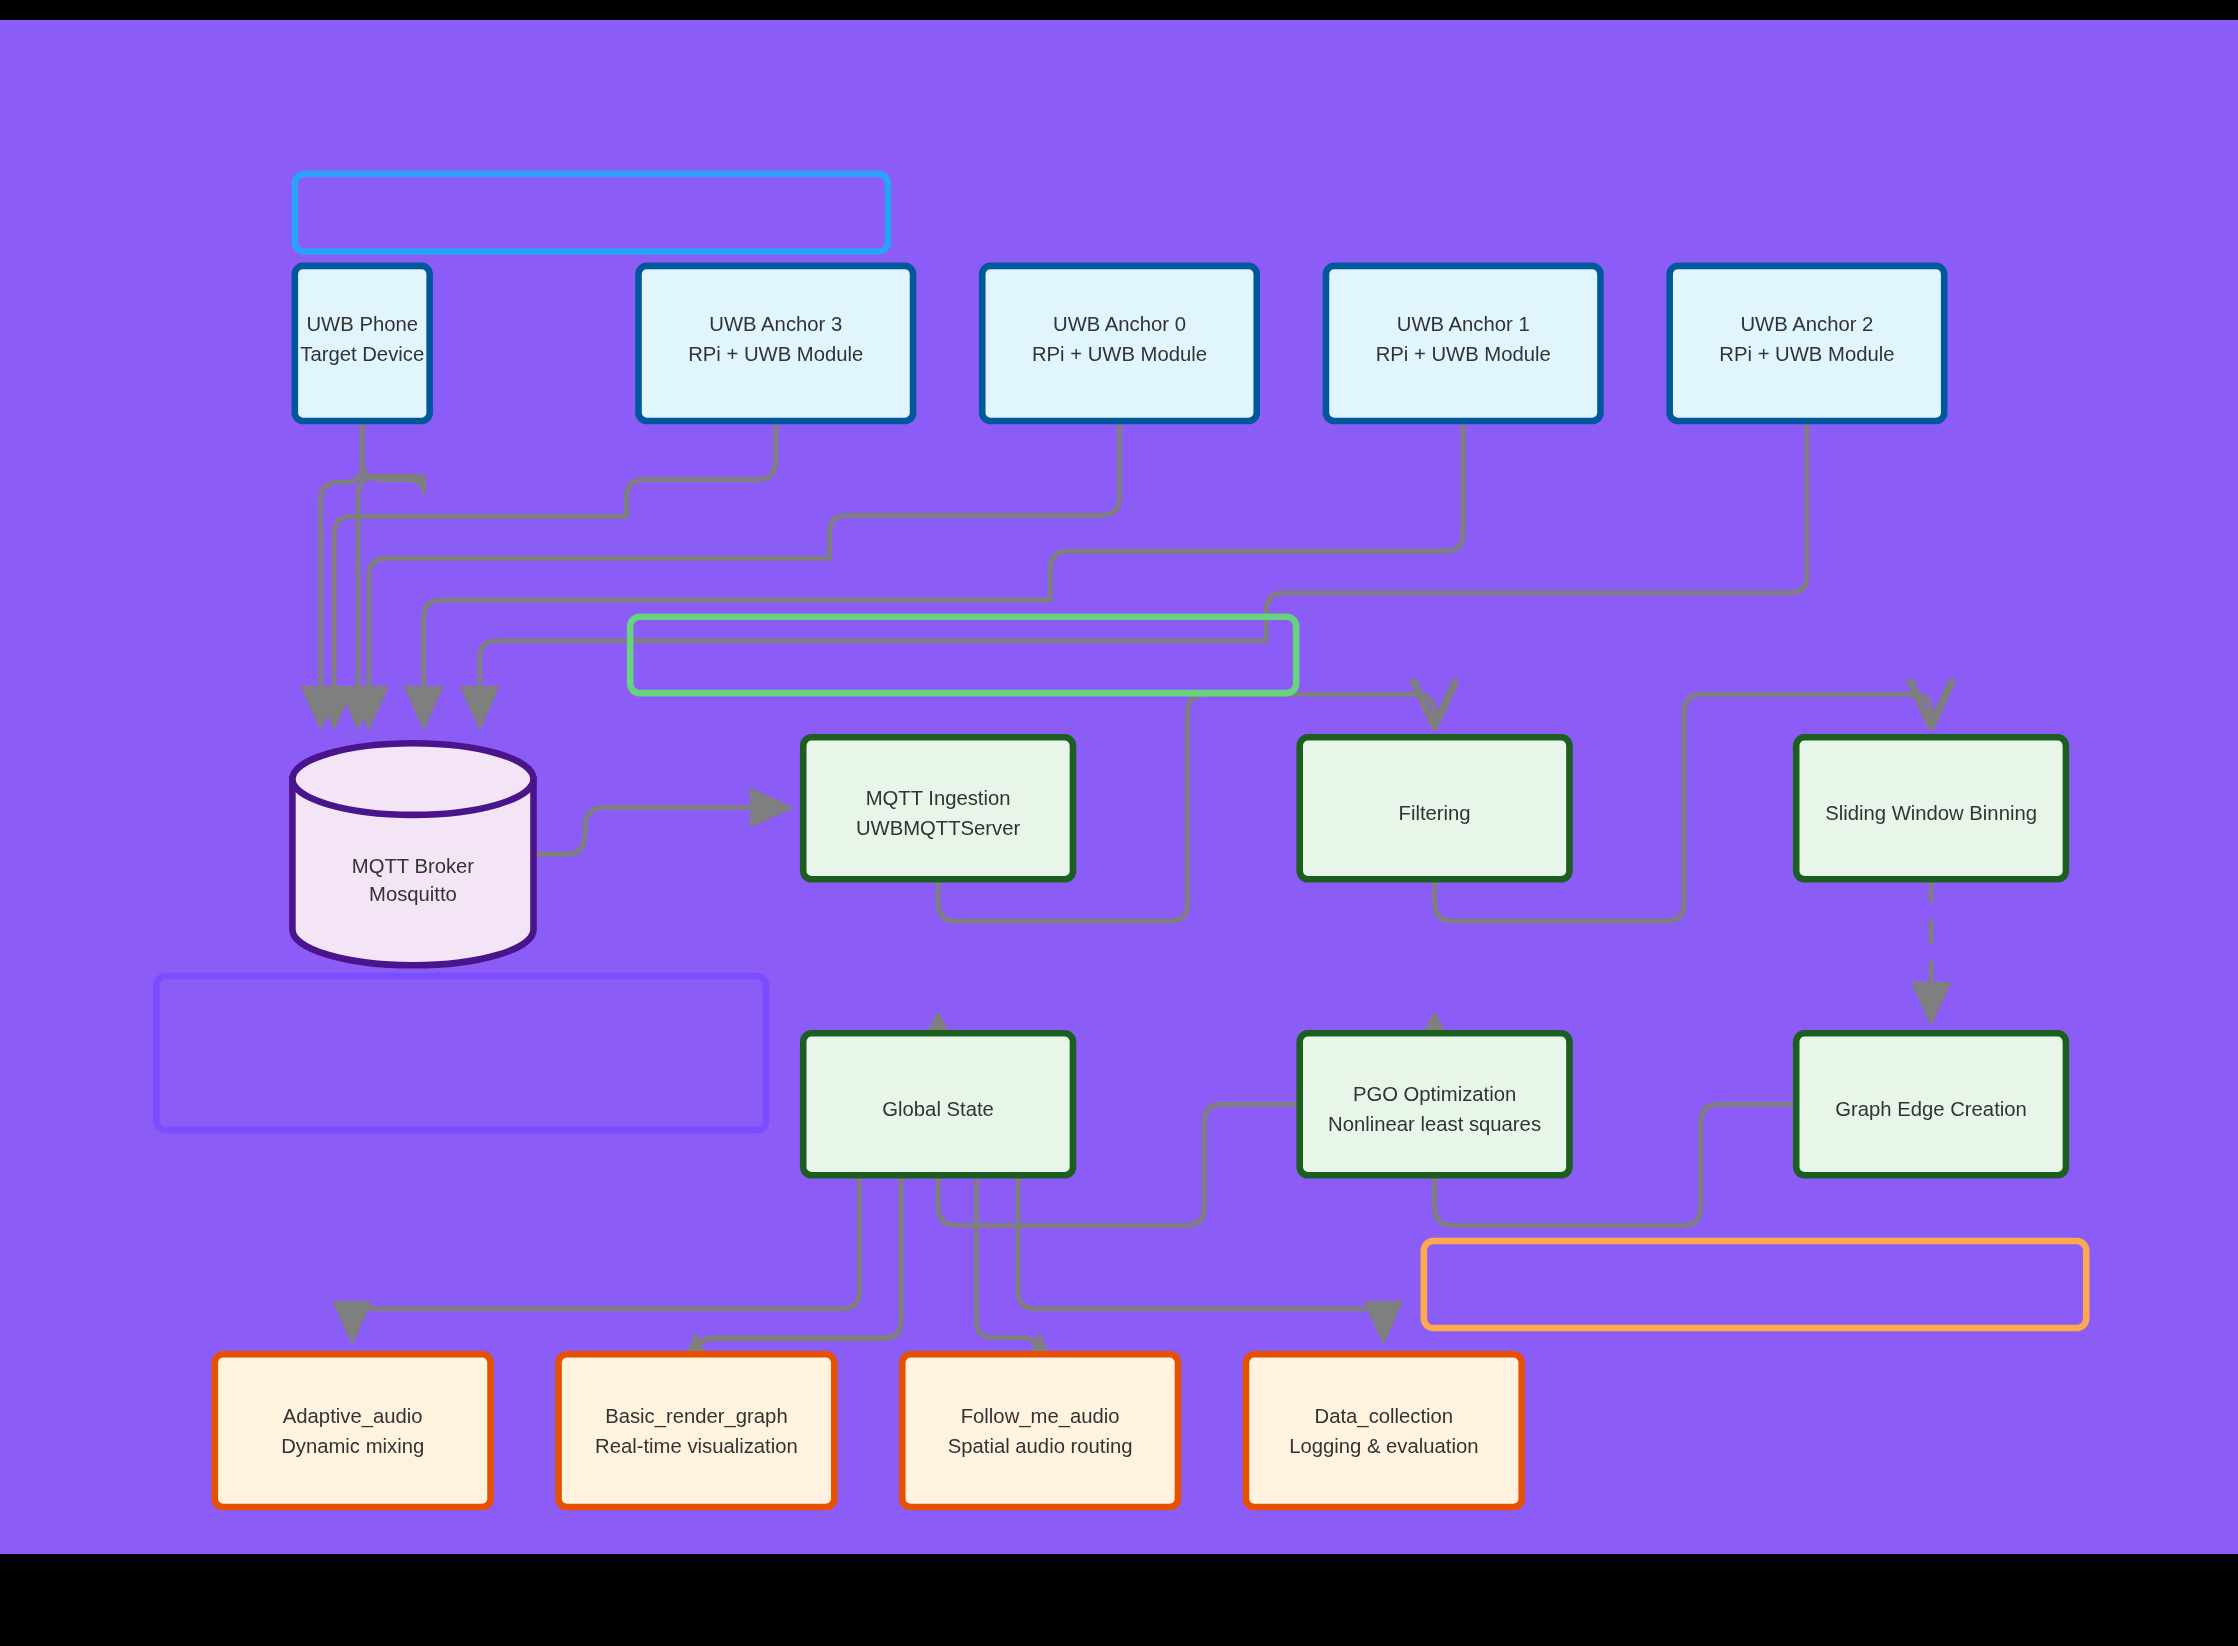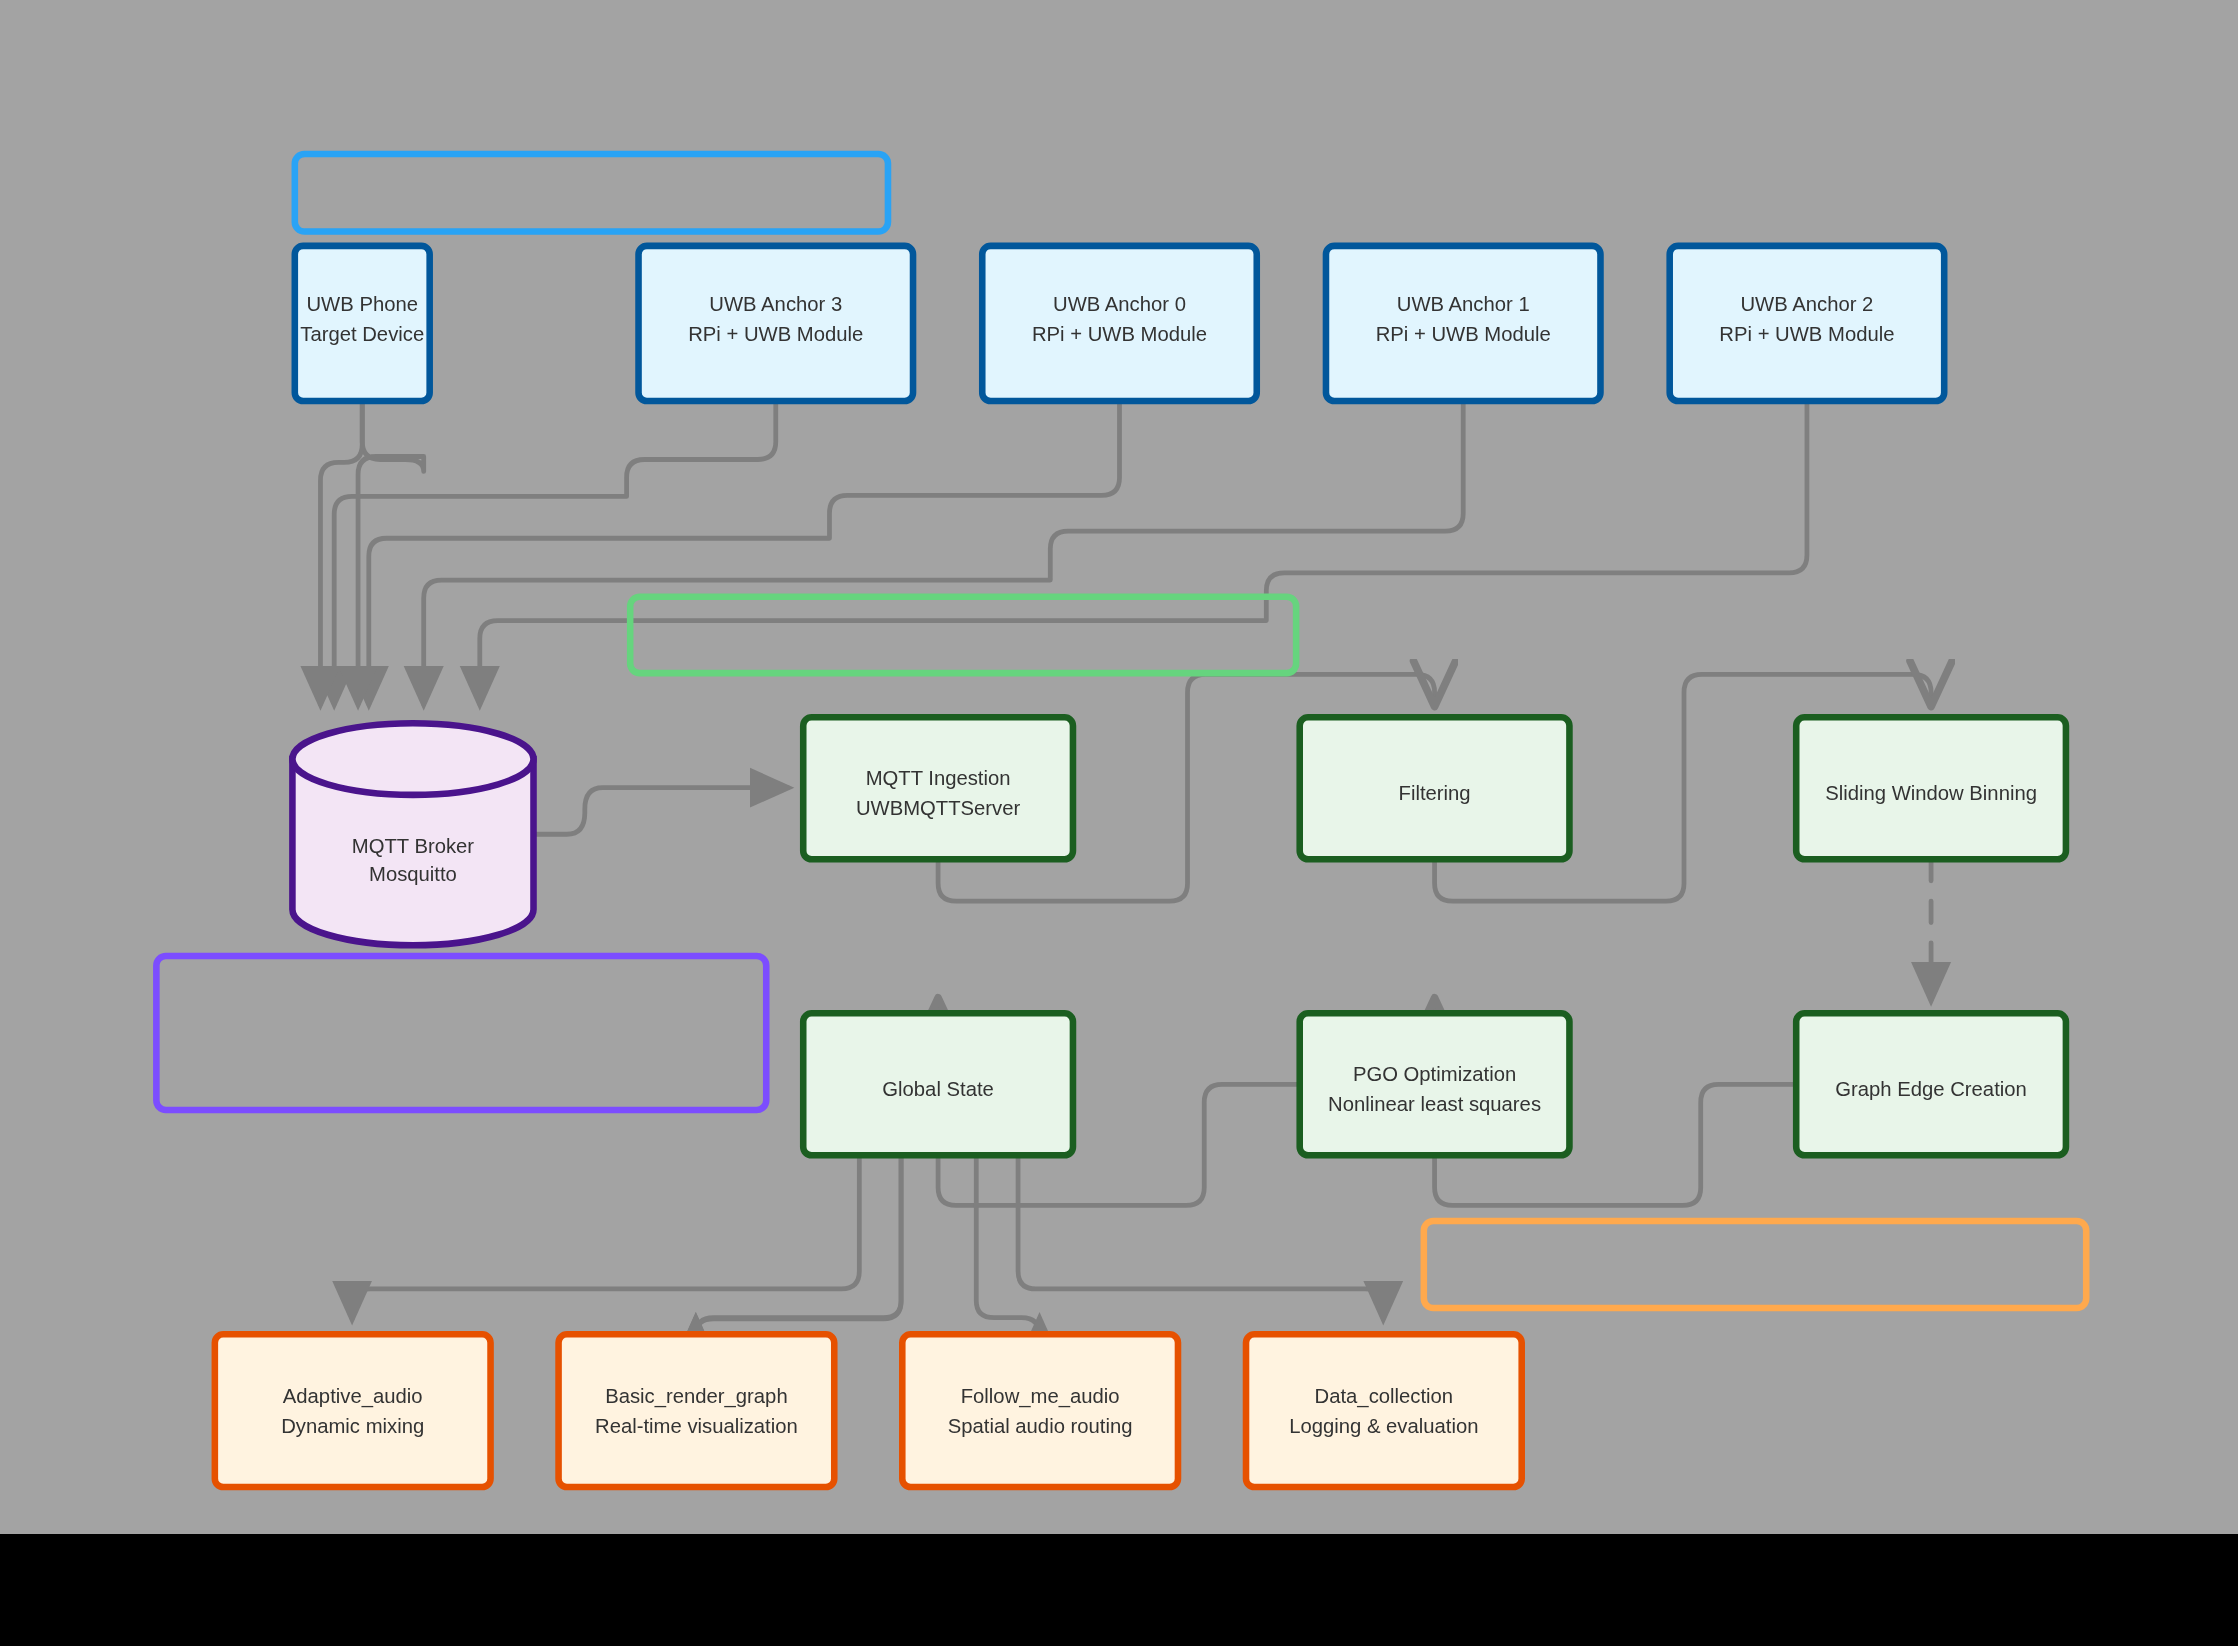--- a/index.html
+++ b/index.html
@@ -7,21 +7,22 @@
     background: #000000;
   }
   body {
     width: 2239px; height: 1647px;
     font-family: "Liberation Sans", sans-serif;
     overflow: hidden;
   }
   #diagram-root {
     position: relative;
     width: 2239px; height: 1534px;
-    background: #a3a3a3;
+    background: #8b5cf6;
+    margin-top: 20px;
   }
   svg#flow { position: absolute; top: 0; left: 0; width: 2239px; height: 1647px; }
   .node-label {
     font-family: "Liberation Sans", sans-serif;
     font-size: 34px;
     fill: #333333;
     text-anchor: middle;
     dominant-baseline: middle;
   }
   .subgraph-label {

